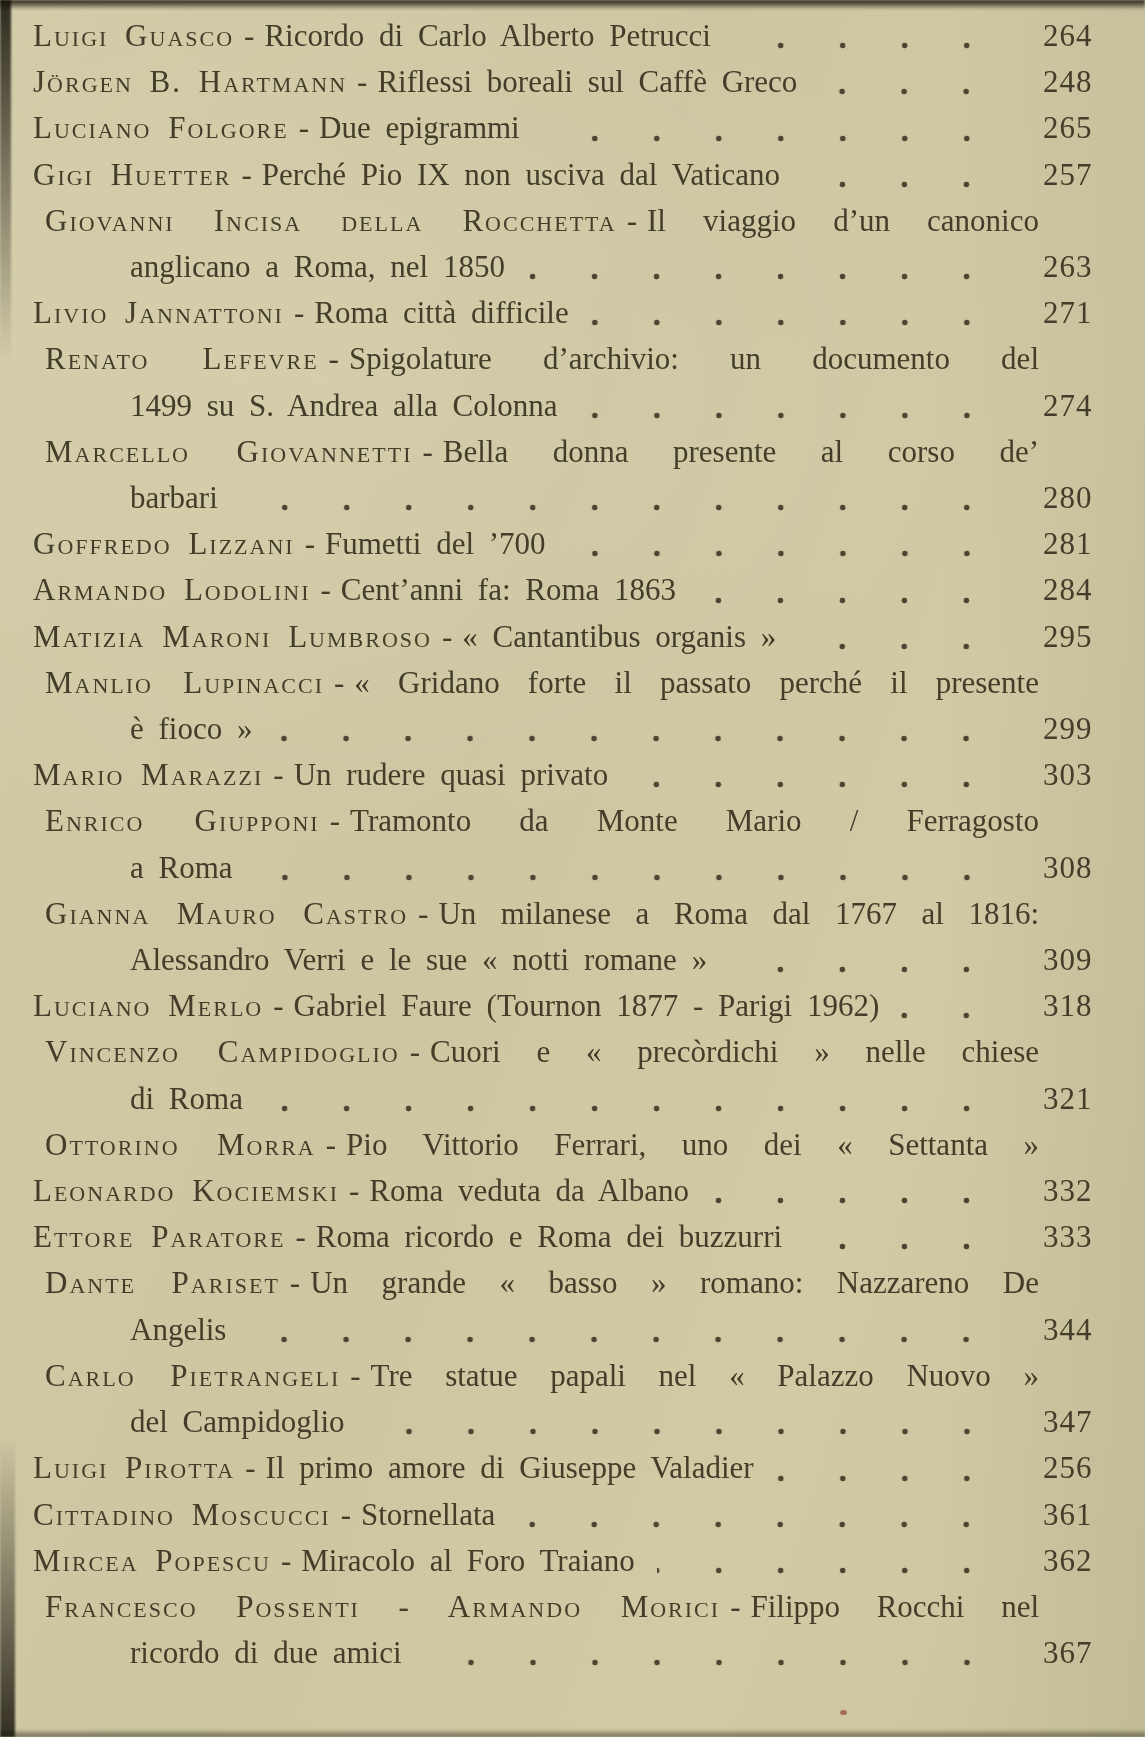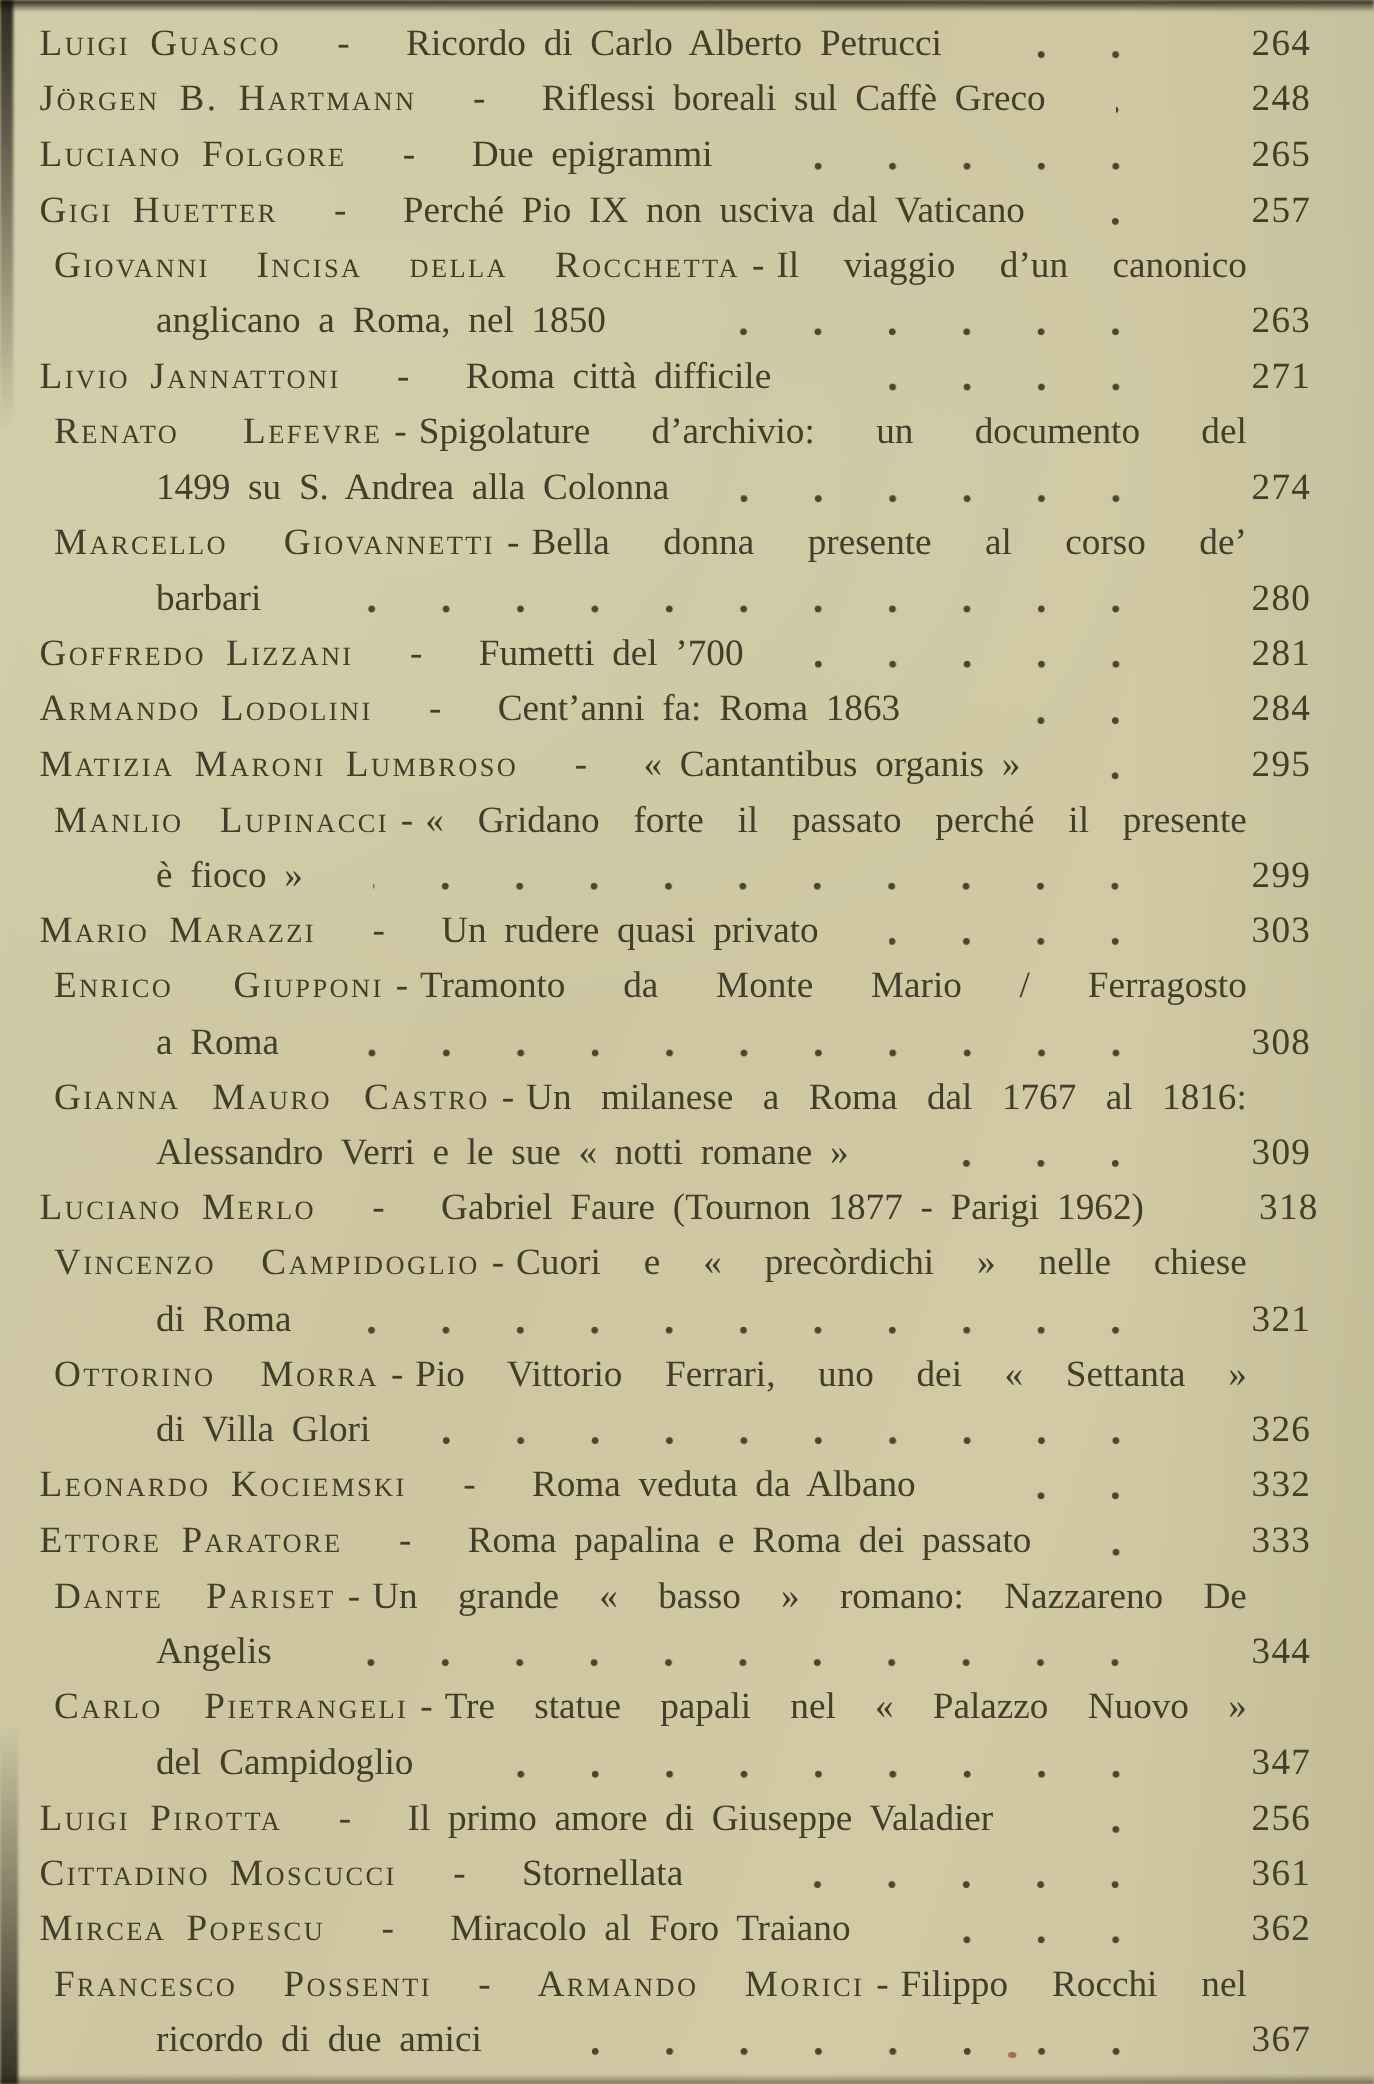--- a/index.html
+++ b/index.html
@@ -45,21 +45,20 @@
     left: 33px;
     right: 30px;
   }
   .line {
     display: flex;
     align-items: stretch;
     line-height: 46.2px;
     font-size: 31px;
     word-spacing: 7px;
     white-space: nowrap;
-    gap: 37px;
   }
   .line.just {
     display: block;
     text-align: justify;
     text-align-last: justify;
     white-space: normal;
     word-spacing: normal;
     padding-right: 76px;
     margin-left: 12px;
   }
@@ -248,40 +247,35 @@
       <div class="entry">
         <div class="line just"><span class="author">Vincenzo Campidoglio</span><span class="sep">-</span><span class="title">Cuori e « precòrdichi » nelle chiese</span></div>
         <div class="line cont">
           <span class="title">di Roma</span>
           <span class="leader"></span>
           <span class="page-num">321</span>
         </div>
       </div>
       <div class="entry">
         <div class="line just"><span class="author">Ottorino Morra</span><span class="sep">-</span><span class="title">Pio Vittorio Ferrari, uno dei « Settanta »</span></div>
-        <div class="line cont">
-          <span class="title">di Villa Glori</span>
-          <span class="leader"></span>
-          <span class="page-num">326</span>
-        </div>
       </div>
       <div class="entry">
         <div class="line">
           <span class="author">Leonardo Kociemski</span>
           <span class="sep">-</span>
           <span class="title">Roma veduta da Albano</span>
           <span class="leader"></span>
           <span class="page-num">332</span>
         </div>
       </div>
       <div class="entry">
         <div class="line">
           <span class="author">Ettore Paratore</span>
           <span class="sep">-</span>
-          <span class="title">Roma papalina e Roma dei passato</span>
+          <span class="title">Roma ricordo e Roma dei buzzurri</span>
           <span class="leader"></span>
           <span class="page-num">333</span>
         </div>
       </div>
       <div class="entry">
         <div class="line just"><span class="author">Dante Pariset</span><span class="sep">-</span><span class="title">Un grande « basso » romano: Nazzareno De</span></div>
         <div class="line cont">
           <span class="title">Angelis</span>
           <span class="leader"></span>
           <span class="page-num">344</span>

